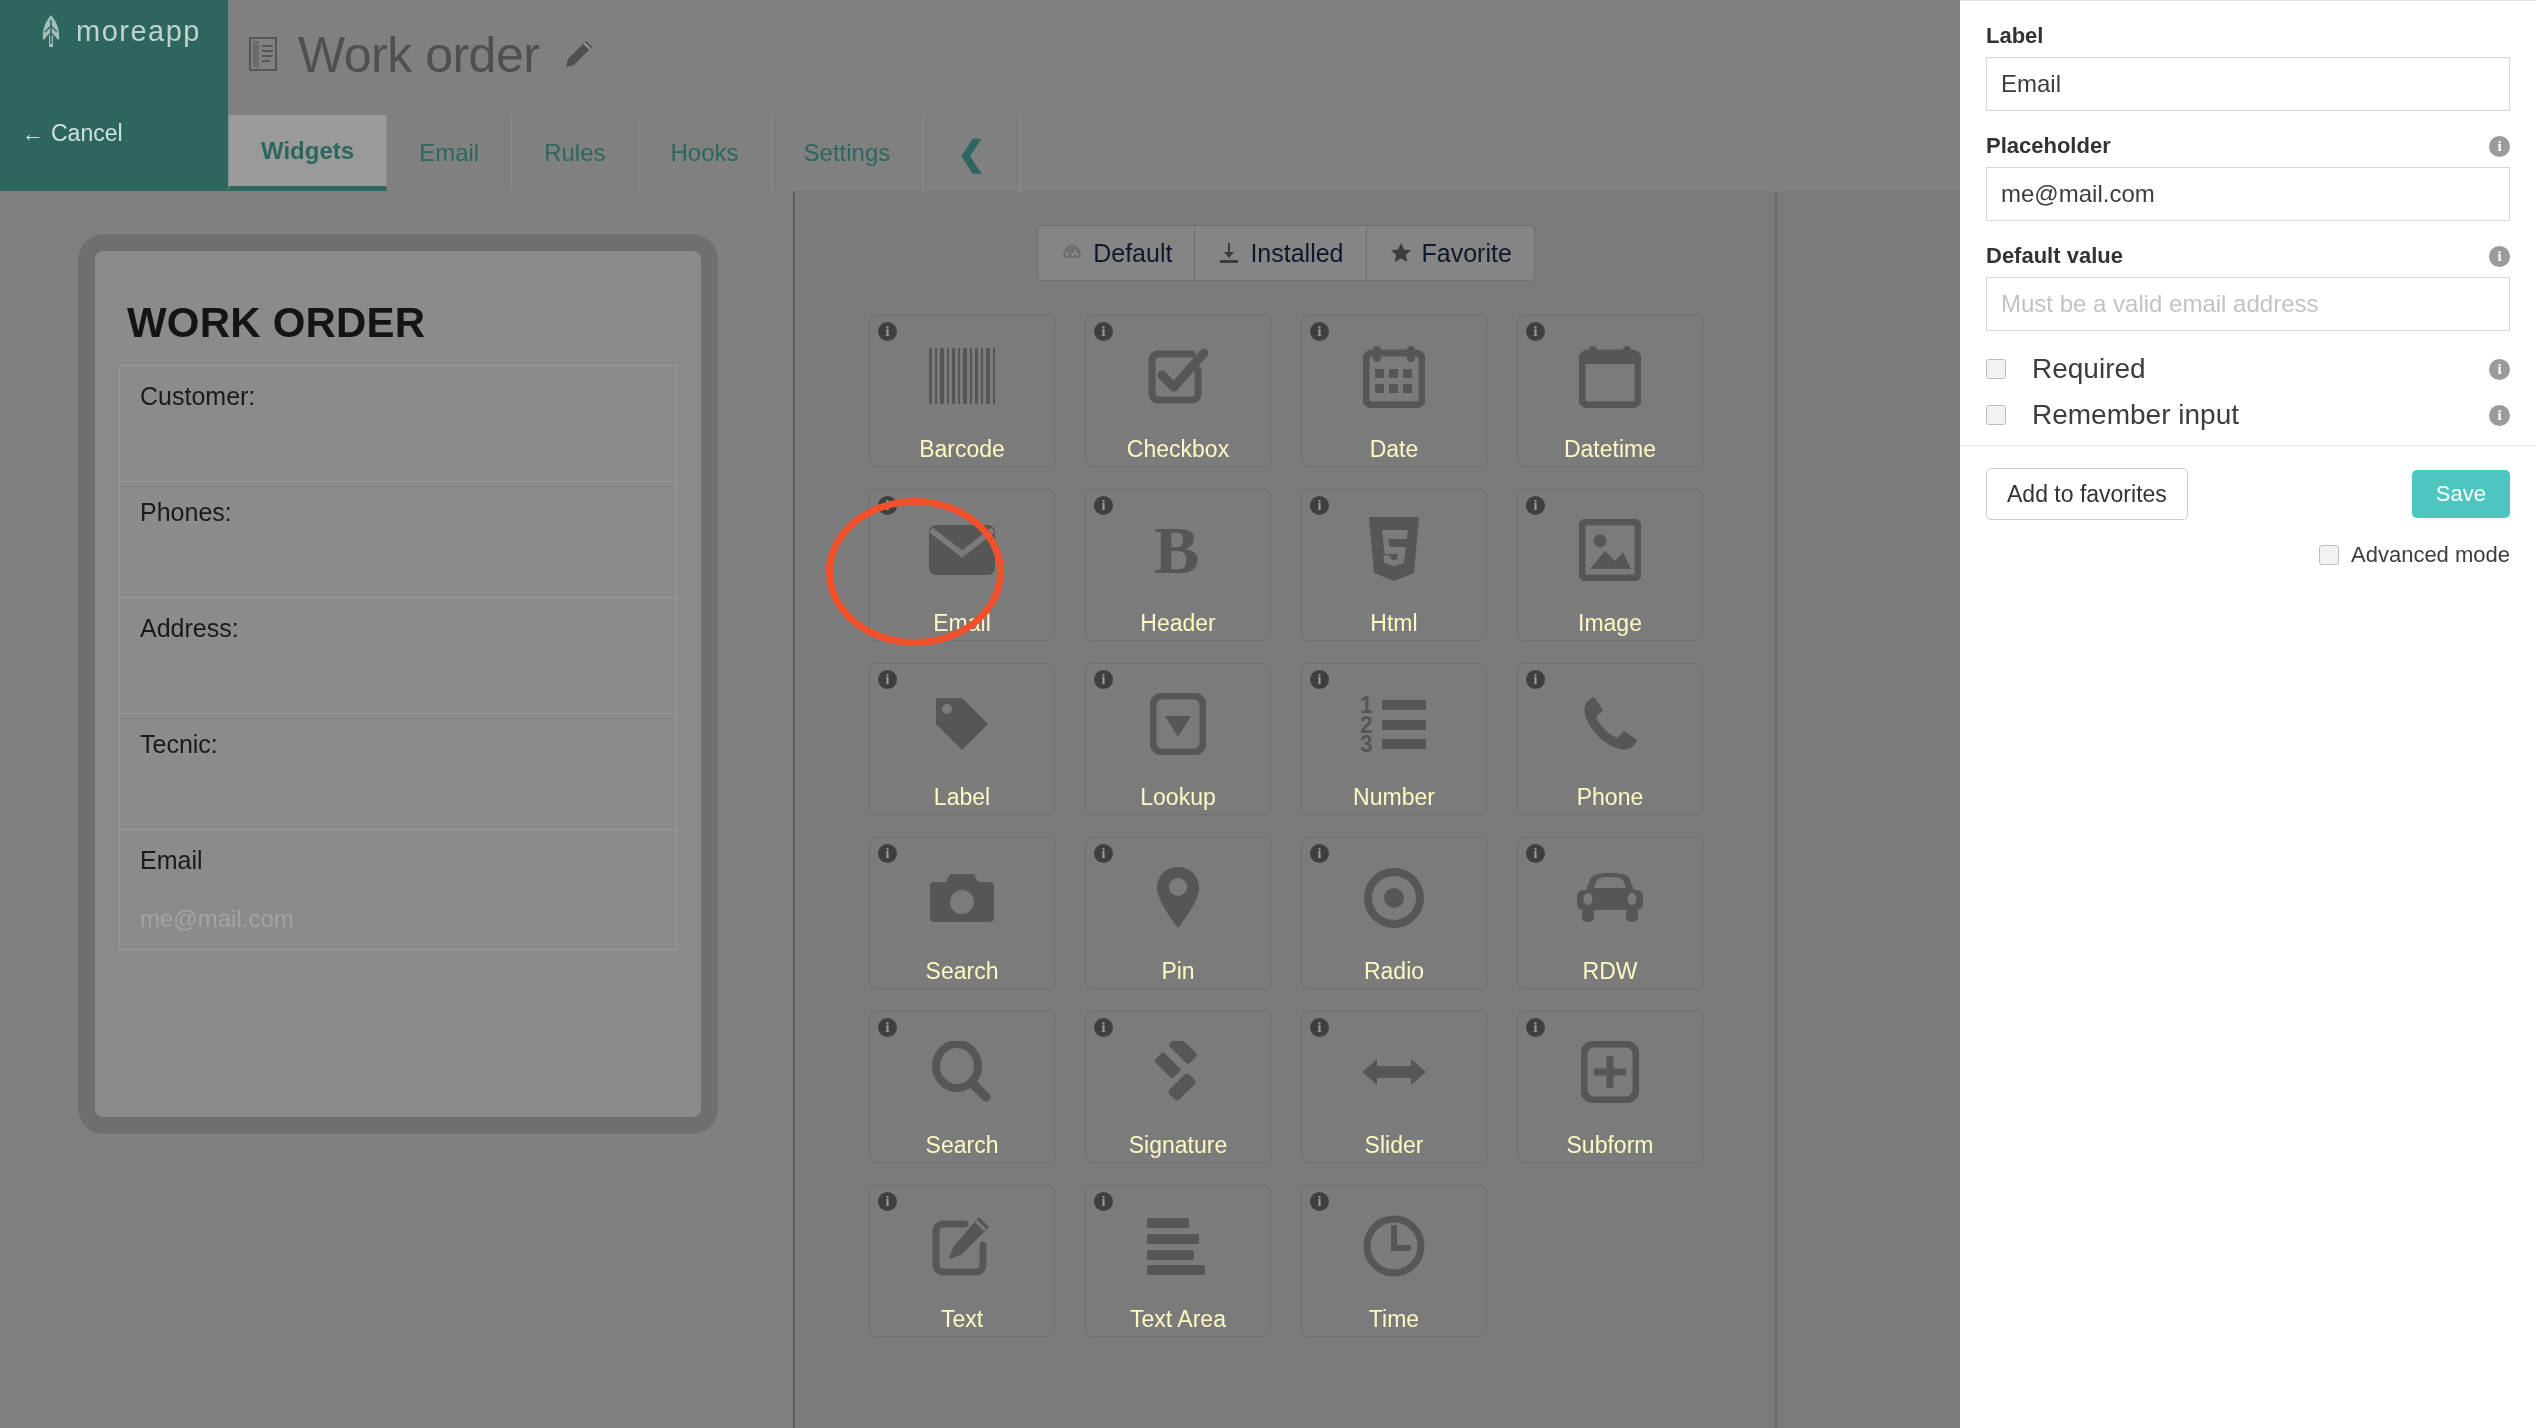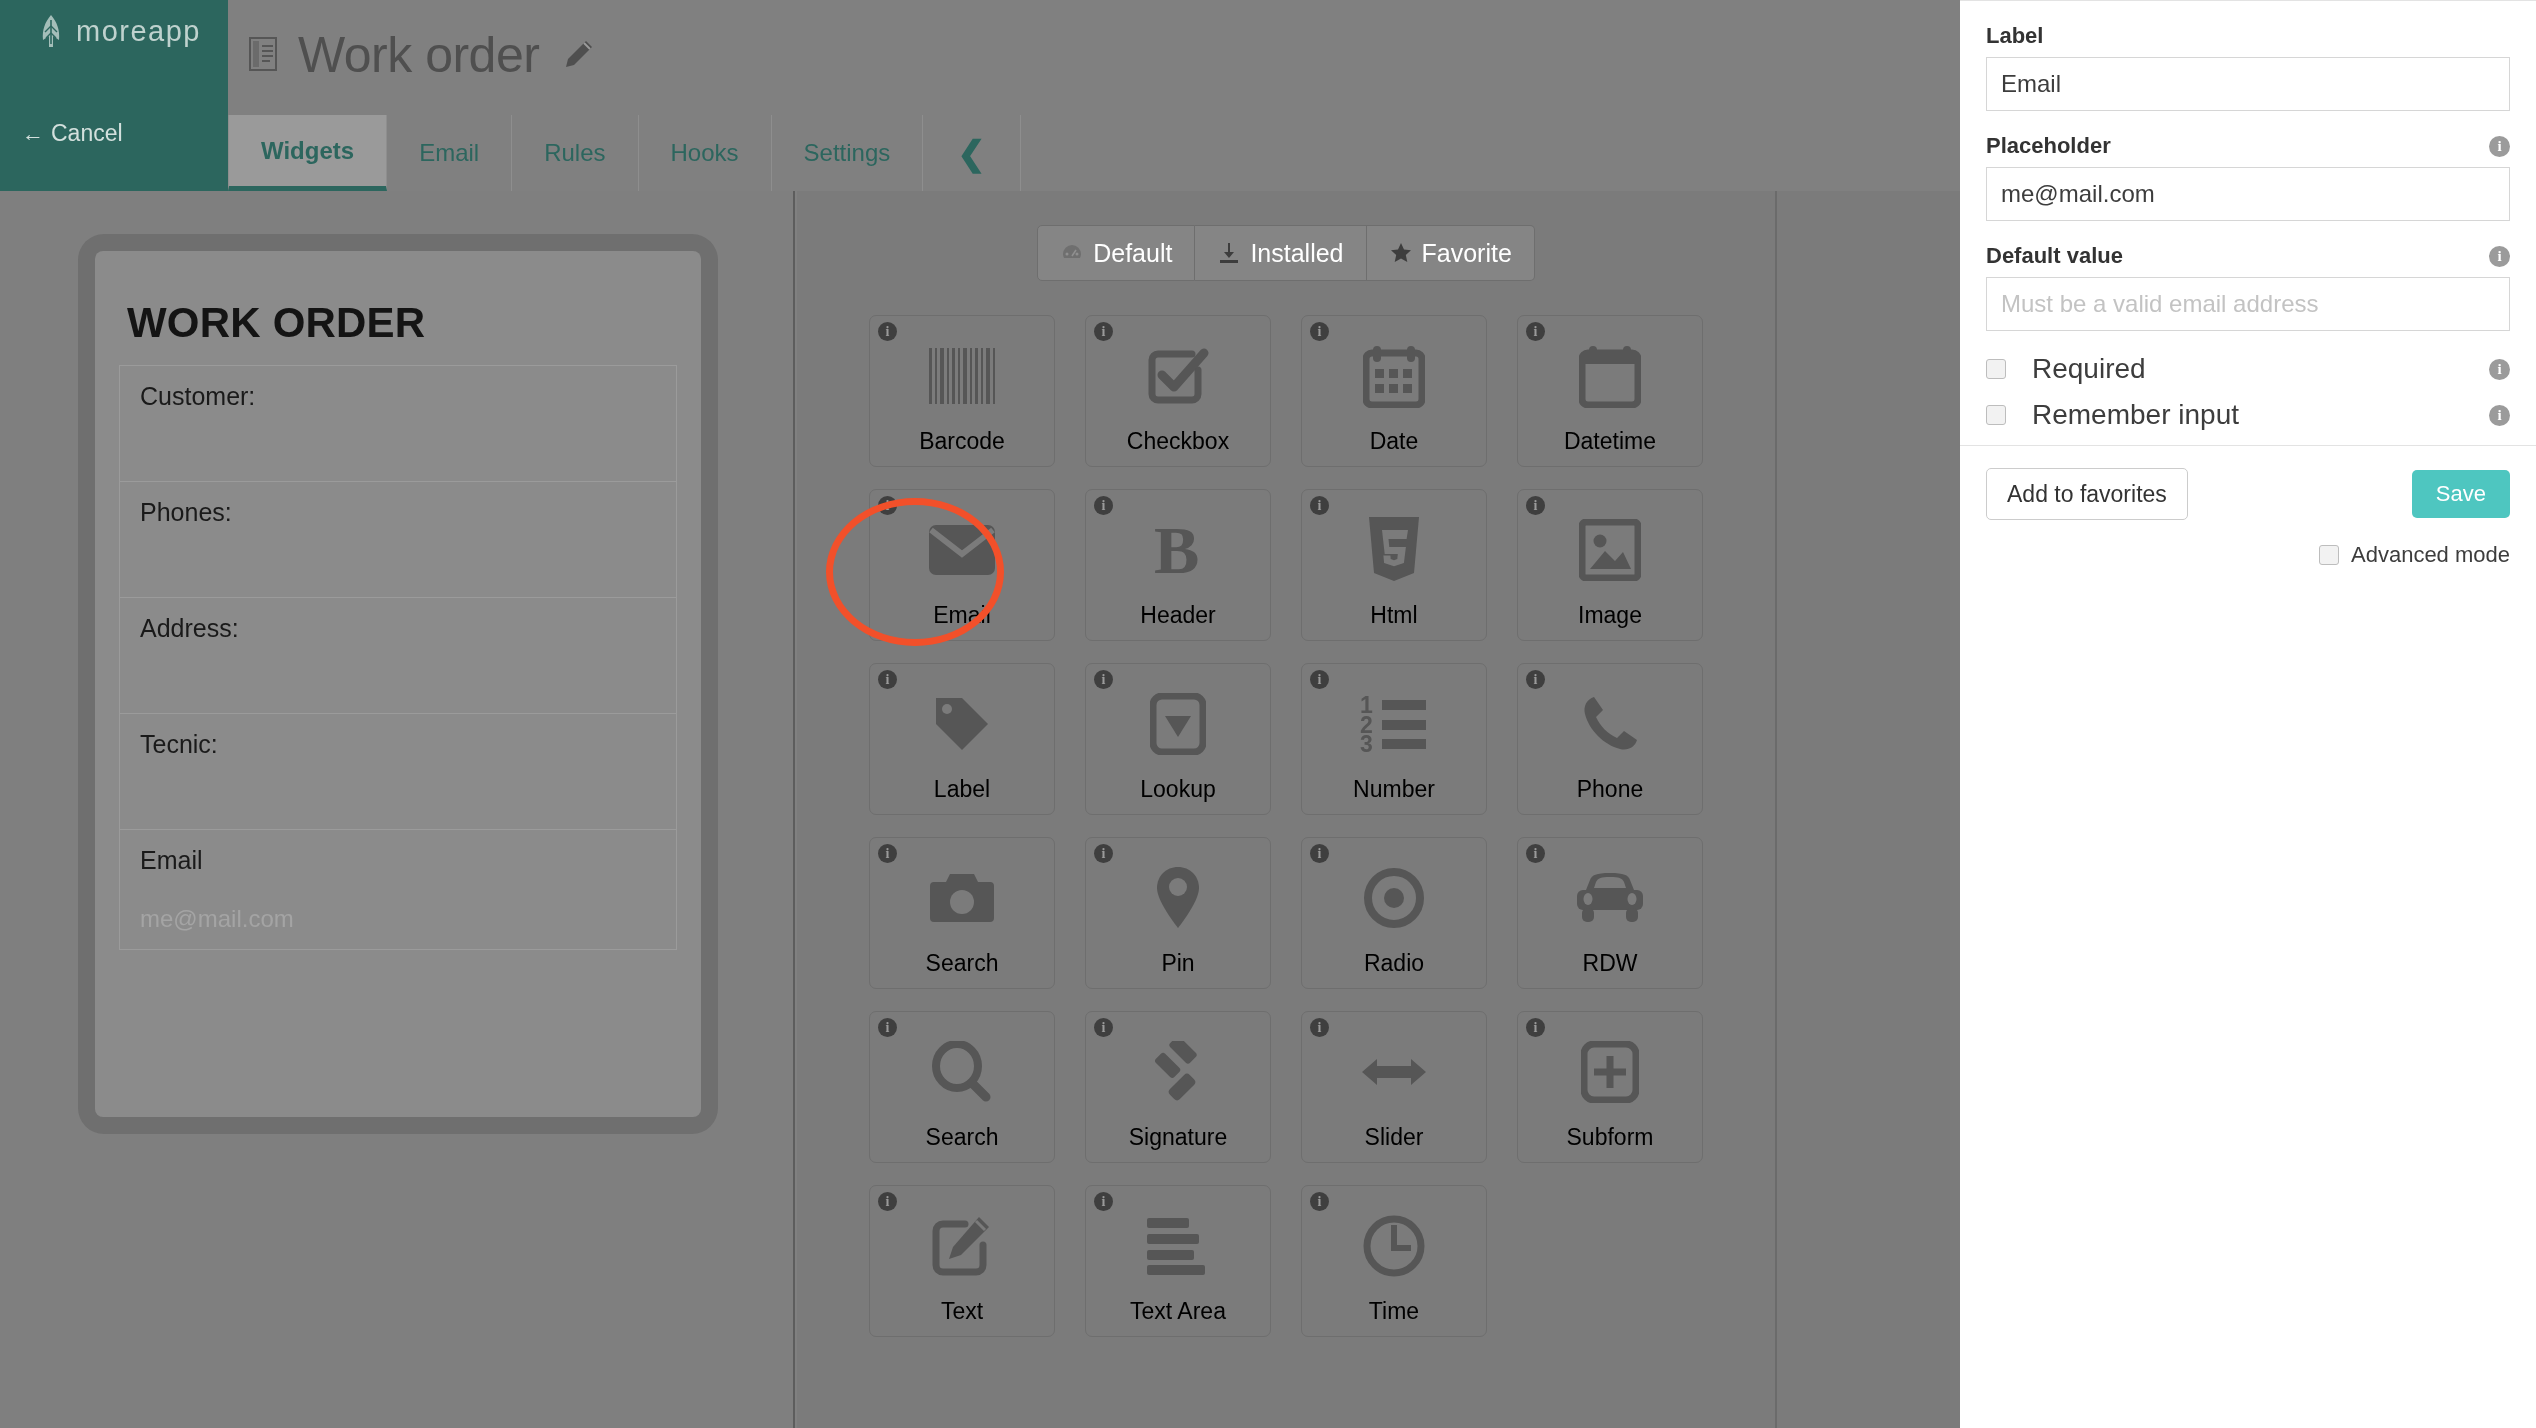--- a/index.html
+++ b/index.html
@@ -134,21 +134,21 @@
   }
   .filter-row {
     display: flex; justify-content: center;
     padding-top: 34px;
   }
   .filter-btn {
     display: flex; align-items: center; gap: 9px;
     height: 56px; padding: 0 22px;
     background: #858585;
     border: 1px solid #6e6e6e;
-    font-size: 25px; color: #ffffff;
+    font-size: 25px; color: #0f172a;
     cursor: pointer;
   }
   .filter-btn + .filter-btn { border-left: none; }
   .filter-btn:first-child { border-radius: 5px 0 0 5px; }
   .filter-btn:last-child { border-radius: 0 5px 5px 0; }
   .filter-ico { width: 24px; height: 24px; display:block; }
   .filter-ico.dim { opacity: .5; }
 
   .widget-grid {
     display: grid;
@@ -175,22 +175,22 @@
     display: flex; align-items: center; justify-content: center;
     cursor: pointer;
   }
   .widget-glyph {
     width: 72px; height: 72px;
     display: flex; align-items: center; justify-content: center;
     color: #565656;
   }
   .widget-glyph svg { display: block; }
   .widget-label {
-    margin-top: 16px;
-    font-size: 23px; color: #000000;
+    margin-top: 24px;
+    font-size: 23px; color: #fef9c3;
   }
   .highlight-ellipse {
     position: absolute;
     left: 826px; top: 498px;
     width: 178px; height: 148px;
     border: 7px solid #f2502a;
     border-radius: 50%;
     pointer-events: none;
     z-index: 30;
   }

